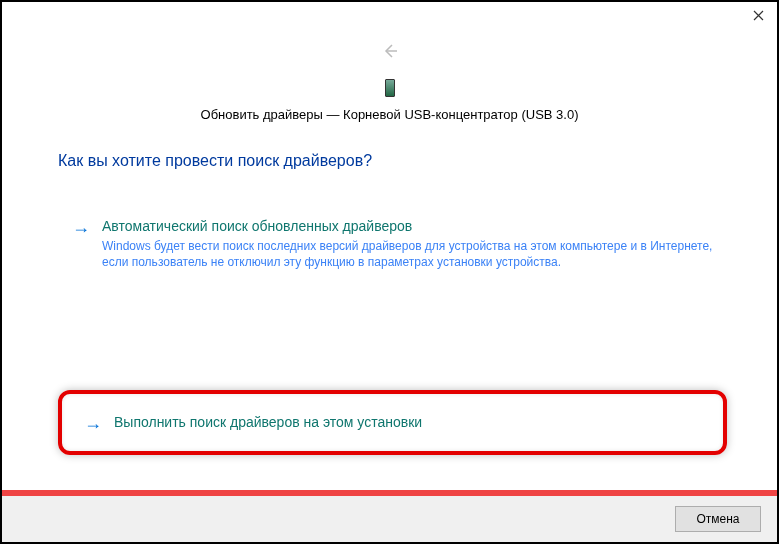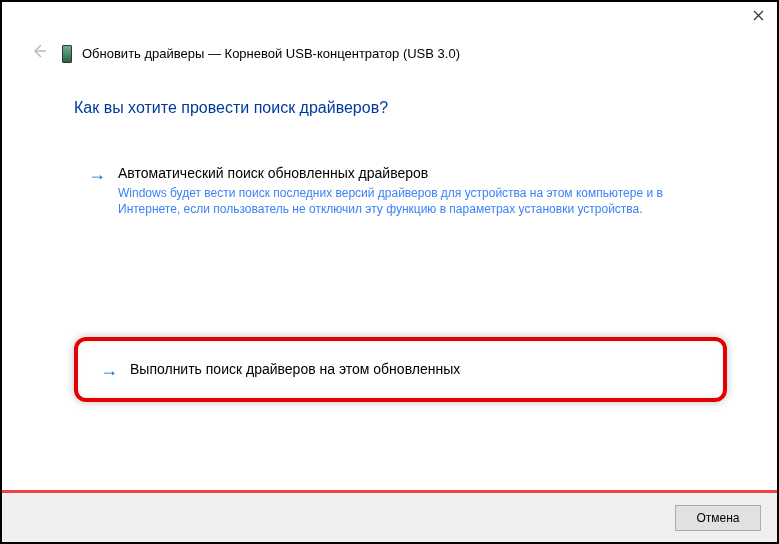--- a/index.html
+++ b/index.html
@@ -33,40 +33,41 @@
       color: #444;
       cursor: pointer;
       text-align: center;
       line-height: 14px;
     }
     .header {
       display: flex;
       align-items: center;
       padding: 6px 24px 0 24px;
       gap: 10px;
+      flex-direction: column;
     }
     .back-arrow {
       color: #888;
       font-size: 18px;
       padding: 4px;
       cursor: default;
     }
     .device-icon {
       width: 10px;
       height: 18px;
       background: linear-gradient(to bottom, #7a9 0%, #264 100%);
       border: 1px solid #333;
       border-radius: 1px;
     }
     .header-title {
       font-size: 13px;
       color: #000;
     }
     .content {
-      padding: 30px 50px 0 72px;
+      padding: 30px 50px 0 56px;
       flex: 1;
     }
     .question {
       font-size: 16px;
       color: #003a9e;
       margin-bottom: 36px;
     }
     .option {
       display: flex;
       align-items: flex-start;
@@ -78,41 +79,41 @@
     }
     .option-arrow {
       color: #006fd6;
       font-size: 18px;
       line-height: 20px;
       flex-shrink: 0;
       margin-top: 1px;
     }
     .option-body { flex: 1; }
     .option-title {
-      color: #000000;
+      color: #0f766e;
       font-size: 14px;
       line-height: 20px;
     }
     .option-desc {
       color: #3b82f6;
       font-size: 12px;
       line-height: 16px;
       margin-top: 2px;
     }
     .highlight-wrap {
       position: relative;
       margin-top: 110px;
       padding: 8px;
       border: 4px solid #e30000;
       border-radius: 12px;
       box-shadow: 0 0 8px rgba(0,0,0,0.25), inset 0 0 4px rgba(0,0,0,0.1);
     }
     .footer {
       height: 52px;
-      border-top: 3px solid #ef4444;
+      border-top: 6px solid #ef4444;
       background: #f0f0f0;
       display: flex;
       justify-content: flex-end;
       align-items: center;
       padding: 12px 16px;
     }
     .btn {
       min-width: 86px;
       height: 26px;
       font-size: 12px;
@@ -154,21 +155,21 @@
       <div class="option-body">
         <div class="option-title">Автоматический поиск обновленных драйверов</div>
         <div class="option-desc">Windows будет вести поиск последних версий драйверов для устройства на этом компьютере и в Интернете, если пользователь не отключил эту функцию в параметрах установки устройства.</div>
       </div>
     </div>
 
     <div class="highlight-wrap">
       <div class="option" style="margin-bottom:0;">
         <div class="option-arrow">→</div>
         <div class="option-body">
-          <div class="option-title">Выполнить поиск драйверов на этом обновленных</div>
+          <div class="option-title">Выполнить поиск драйверов на этом установки</div>
         </div>
       </div>
     </div>
   </div>
 
   <div class="footer">
     <button class="btn">Отмена</button>
   </div>
 
 </div>

